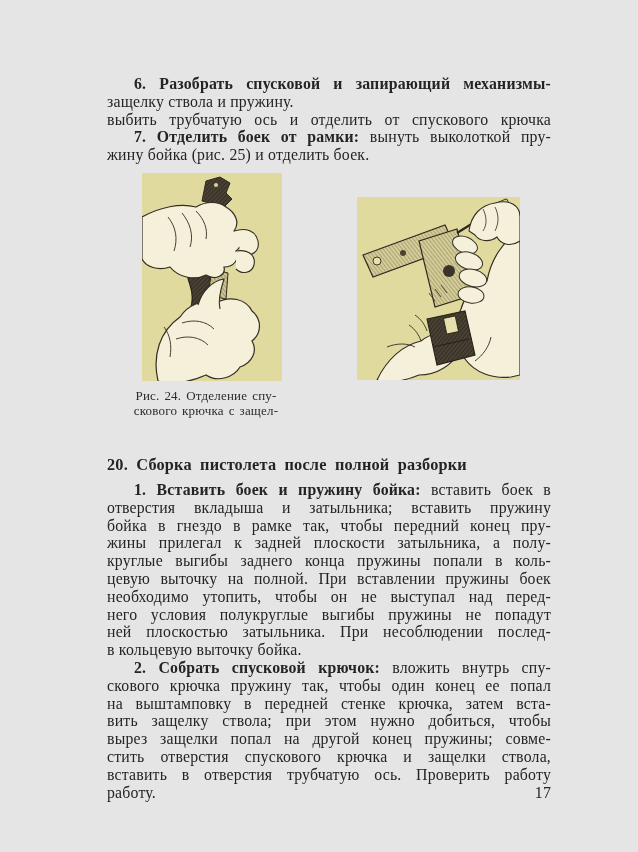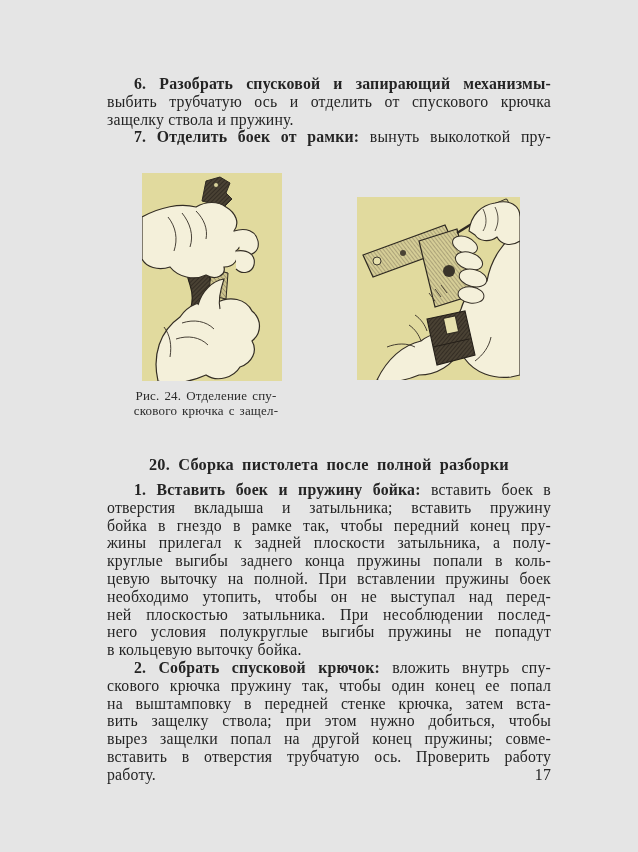--- a/index.html
+++ b/index.html
@@ -34,39 +34,40 @@
     text-align:center;
     letter-spacing:0.2px;
     word-spacing:1.5px;
     color:#2b2b2b;
   }
   #cap24 { left:127px; top:388px; width:158px;text-align:center; }
   #cap25 { left:356px; top:388px; width:196px; }
   #section-heading {
     position:absolute;
     left:107px; top:455px; width:444px;
-    text-align:center;
+    text-align:left;
     font-weight:bold;
     font-size:16.3px;
     letter-spacing:0.2px;
     word-spacing:4px;
   }
   .pagenum { float:right; font-weight:normal;margin-left:20px; }
   svg { display:block; }
 </style>
 </head>
 <body>
 
 <div class="page">
 
   <div class="col" id="intro-block">
     <div class="line indent"><span class="b">6. Разобрать спусковой и запирающий механизмы-</span><span></span></div>
+    <div class="line last"><span>защелку ствола и пружину.</span></div>
     <div class="line"><span>выбить трубчатую ось и отделить от спускового крючка</span></div>
-    <div class="line last"><span>защелку ствола и пружину.</span></div>
     <div class="line indent"><span class="b">7. Отделить боек от рамки:</span><span> вынуть выколоткой пру-</span></div>
+    <div class="line last"><span>жину бойка (рис. 25) и отделить боек.</span></div>
   </div>
 
   <div class="figure" id="fig24">
     <svg viewBox="0 0 140 208" width="140" height="208">
       <defs>
         <pattern id="h24d" patternUnits="userSpaceOnUse" width="3" height="3" patternTransform="rotate(45)">
           <rect width="3" height="3" fill="#4a4234"></rect>
           <line x1="0" y1="0" x2="0" y2="3" stroke="#241f18" stroke-width="1.2"></line>
         </pattern>
         <pattern id="h24l" patternUnits="userSpaceOnUse" width="3.2" height="3.2" patternTransform="rotate(-40)">
@@ -155,25 +156,26 @@
   <div id="section-heading">20. Сборка пистолета после полной разборки</div>
 
   <div class="col" id="body-block">
     <div class="line indent"><span class="b">1. Вставить боек и пружину бойка:</span><span> вставить боек в</span></div>
     <div class="line"><span>отверстия вкладыша и затыльника; вставить пружину</span></div>
     <div class="line"><span>бойка в гнездо в рамке так, чтобы передний конец пру-</span></div>
     <div class="line"><span>жины прилегал к задней плоскости затыльника, а полу-</span></div>
     <div class="line"><span>круглые выгибы заднего конца пружины попали в коль-</span></div>
     <div class="line"><span>цевую выточку на полной. При вставлении пружины боек</span></div>
     <div class="line"><span>необходимо утопить, чтобы он не выступал над перед-</span></div>
+    <div class="line"><span>него условия полукруглые выгибы пружины не попадут</span></div>
     <div class="line"><span>ней плоскостью затыльника. При несоблюдении послед-</span></div>
-    <div class="line"><span>него условия полукруглые выгибы пружины не попадут</span></div>
     <div class="line last"><span>в кольцевую выточку бойка.</span></div>
     <div class="line indent"><span class="b">2. Собрать спусковой крючок:</span><span> вложить внутрь спу-</span></div>
     <div class="line"><span>скового крючка пружину так, чтобы один конец ее попал</span></div>
     <div class="line"><span>на выштамповку в передней стенке крючка, затем вста-</span></div>
     <div class="line"><span>вить защелку ствола; при этом нужно добиться, чтобы</span></div>
     <div class="line"><span>вырез защелки попал на другой конец пружины; совме-</span></div>
+    <div class="line"><span>стить отверстия спускового крючка и защелки ствола,</span></div>
     <div class="line"><span>вставить в отверстия трубчатую ось. Проверить работу</span></div>
     <div class="line last"><span class="pagenum">17</span><span>работу.</span></div>
   </div>
 
 </div>
 
 </body></html>

